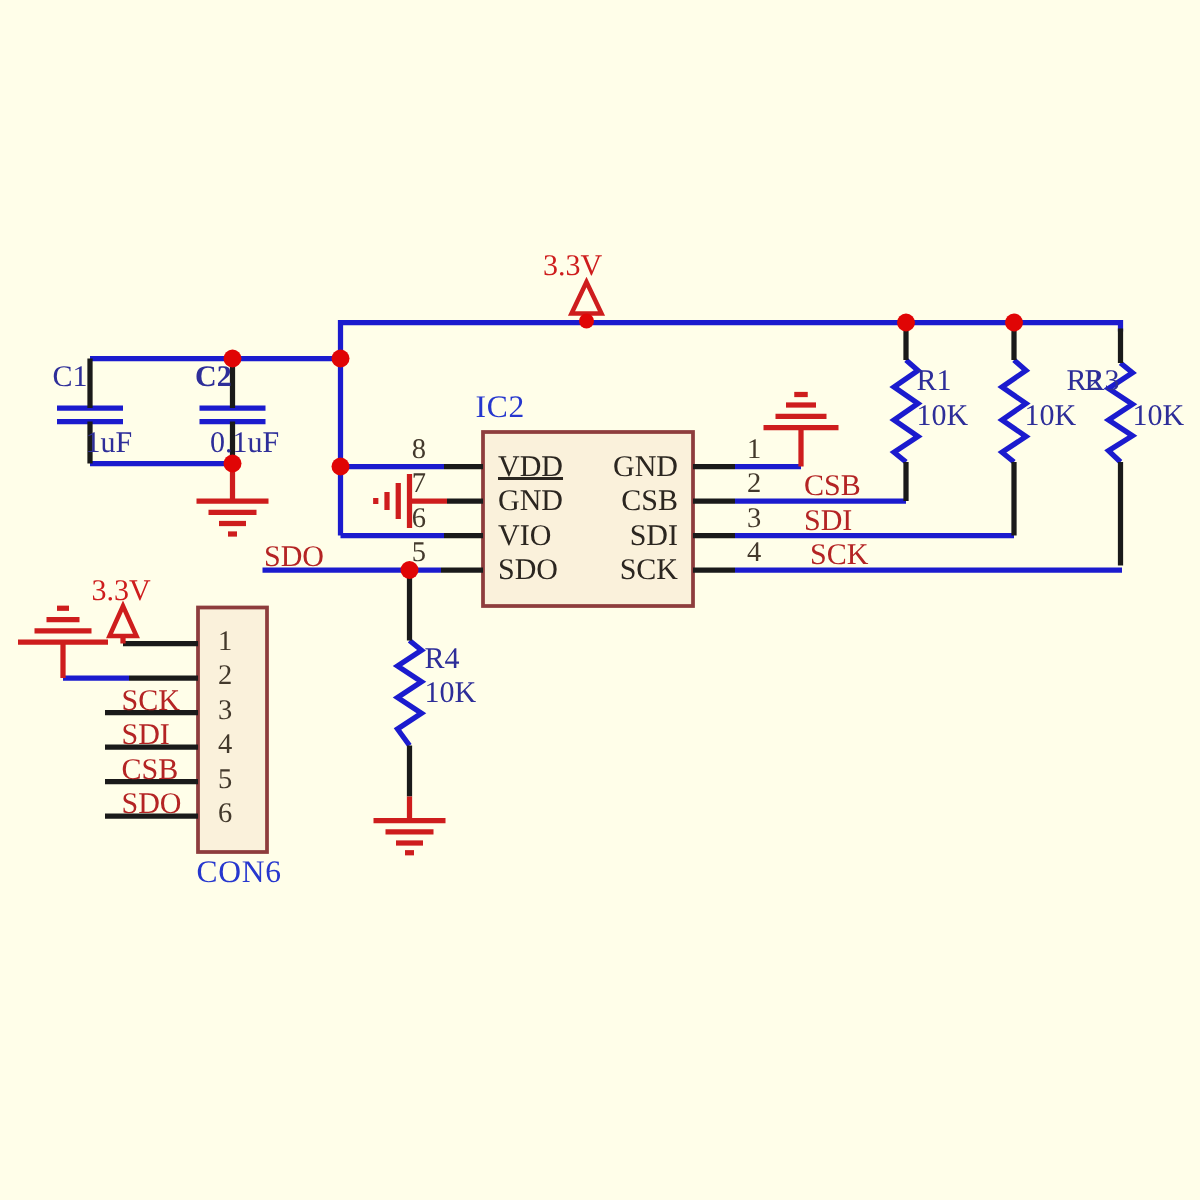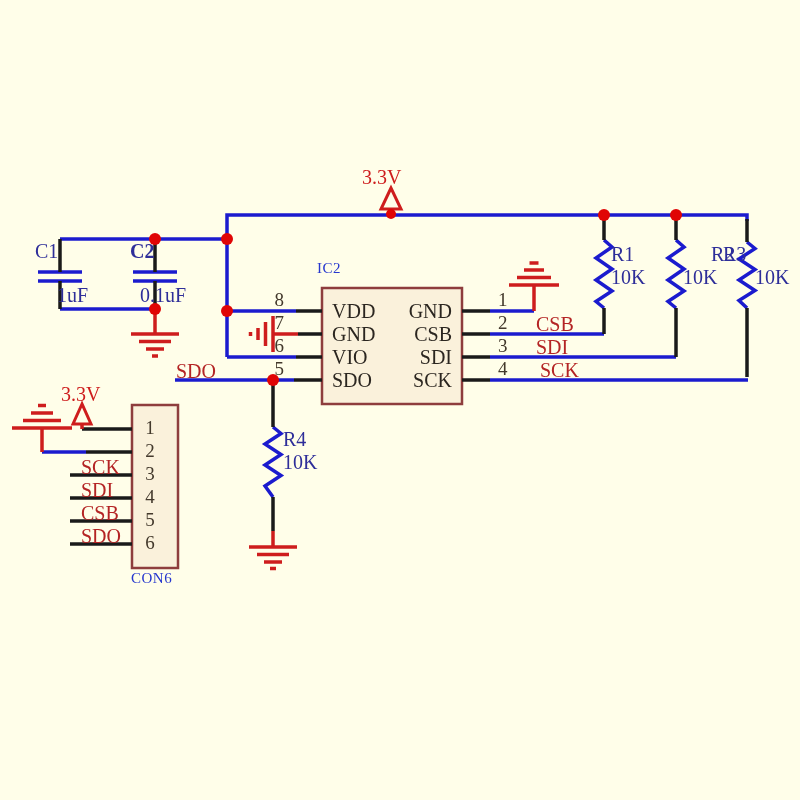--- a/index.html
+++ b/index.html
@@ -5,21 +5,21 @@
   html,body{margin:0;padding:0;}
   #canvas{
     position:relative;width:800px;height:800px;
     background:#FFFEE9;overflow:hidden;
     font-family:"Liberation Serif","DejaVu Serif",serif;
   }
   svg{position:absolute;left:0;top:0;}
   .t{position:absolute;white-space:nowrap;line-height:1.1;}
   .s19{font-size:19px;}
   .s20{font-size:20px;}
-  .s21{font-size:15px;letter-spacing:.5px;}
+  .s21{font-size:21px;letter-spacing:.5px;}
   .navy{color:#2E2E99;}
   .royal{color:#2637CE;}
   .red{color:#CE1D1D;}
   .crim{color:#B42424;}
   .pin{color:#2B2620;}
   .num{color:#43392C;}
   .ar{text-align:right;}
   .ac{text-align:center;}
 </style>
 </head>
@@ -161,21 +161,21 @@
   <span class="t s20 navy" style="left:130px;top:240px;font-weight:bold;">C2</span>
   <span class="t s20 navy" style="left:140px;top:284px;">0.1uF</span>
 
   <span class="t s21 royal" style="left:317px;top:260px;">IC2</span>
 
   <span class="t s19 num ar" style="left:262px;top:290px;width:22px;">8</span>
   <span class="t s19 num ar" style="left:262px;top:313px;width:22px;">7</span>
   <span class="t s19 num ar" style="left:262px;top:336px;width:22px;">6</span>
   <span class="t s19 num ar" style="left:262px;top:359px;width:22px;">5</span>
 
-  <span class="t s20 pin" style="left:332px;top:300px;">VDD</span>
+  <span class="t s20 pin" style="left:332px;top:300px;text-decoration:underline;">VDD</span>
   <span class="t s20 pin" style="left:332px;top:323px;">GND</span>
   <span class="t s20 pin" style="left:332px;top:346px;">VIO</span>
   <span class="t s20 pin" style="left:332px;top:369px;">SDO</span>
 
   <span class="t s20 pin ar" style="left:393px;top:300px;width:59px;">GND</span>
   <span class="t s20 pin ar" style="left:393px;top:323px;width:59px;">CSB</span>
   <span class="t s20 pin ar" style="left:393px;top:346px;width:59px;">SDI</span>
   <span class="t s20 pin ar" style="left:393px;top:369px;width:59px;">SCK</span>
 
   <span class="t s19 num" style="left:498px;top:290px;">1</span>

